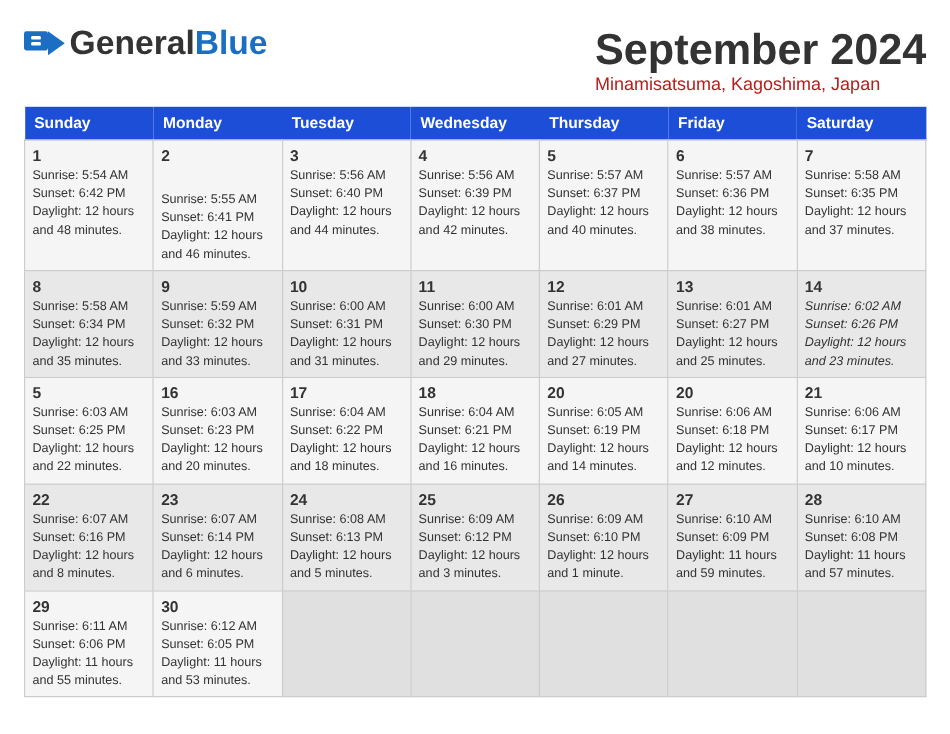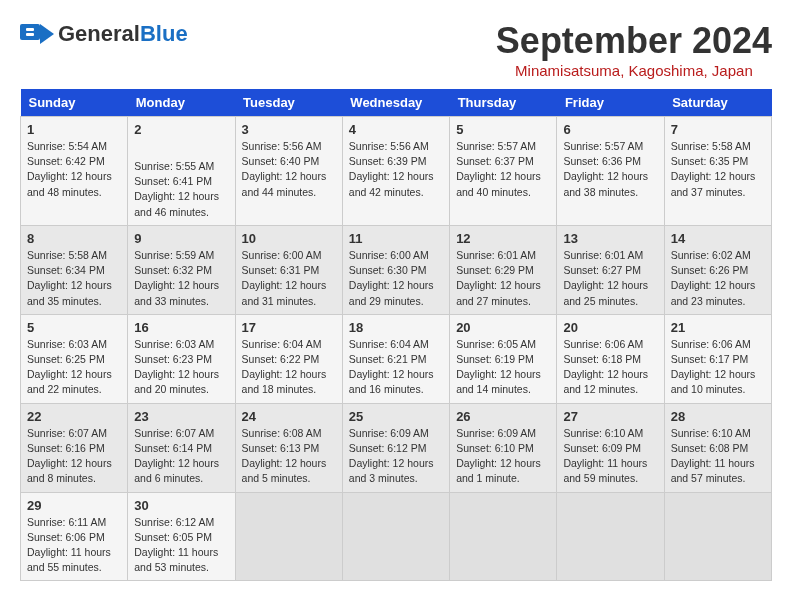--- a/index.html
+++ b/index.html
@@ -15,32 +15,32 @@
       justify-content: space-between;
       align-items: flex-start;
       margin-bottom: 10px;
     }
     .logo {
       display: flex;
       flex-direction: column;
       align-items: flex-start;
     }
     .logo-text {
-      font-size: 22px;
+      font-size: 28px;
       font-weight: bold;
       color: #333;
     }
     .logo-text span.blue { color: #1a6fc4; }
     .logo-row {
       display: flex;
       align-items: center;
       gap: 4px;
     }
     .title-area {
-      text-align: center;
+      text-align: left;
     }
     .month-title {
       font-size: 36px;
       font-weight: bold;
       color: #333;
     }
     .location {
       font-size: 15px;
       color: #b91c1c;
     }
@@ -208,21 +208,21 @@
         </td>
         <td>
           <div class="day-num">13</div>
           <div class="day-detail" style="white-space: pre-line;">Sunrise: 6:01 AM
 Sunset: 6:27 PM
 Daylight: 12 hours
 and 25 minutes.</div>
         </td>
         <td>
           <div class="day-num">14</div>
-          <div class="day-detail" style="white-space: pre-line;">Sunrise: 6:02 AM
+          <div class="day-detail" style="white-space: pre-line; font-style: italic;">Sunrise: 6:02 AM
 Sunset: 6:26 PM
 Daylight: 12 hours
 and 23 minutes.</div>
         </td>
       </tr>
       <tr>
         <td>
           <div class="day-num">5</div>
           <div class="day-detail" style="white-space: pre-line;">Sunrise: 6:03 AM
 Sunset: 6:25 PM

